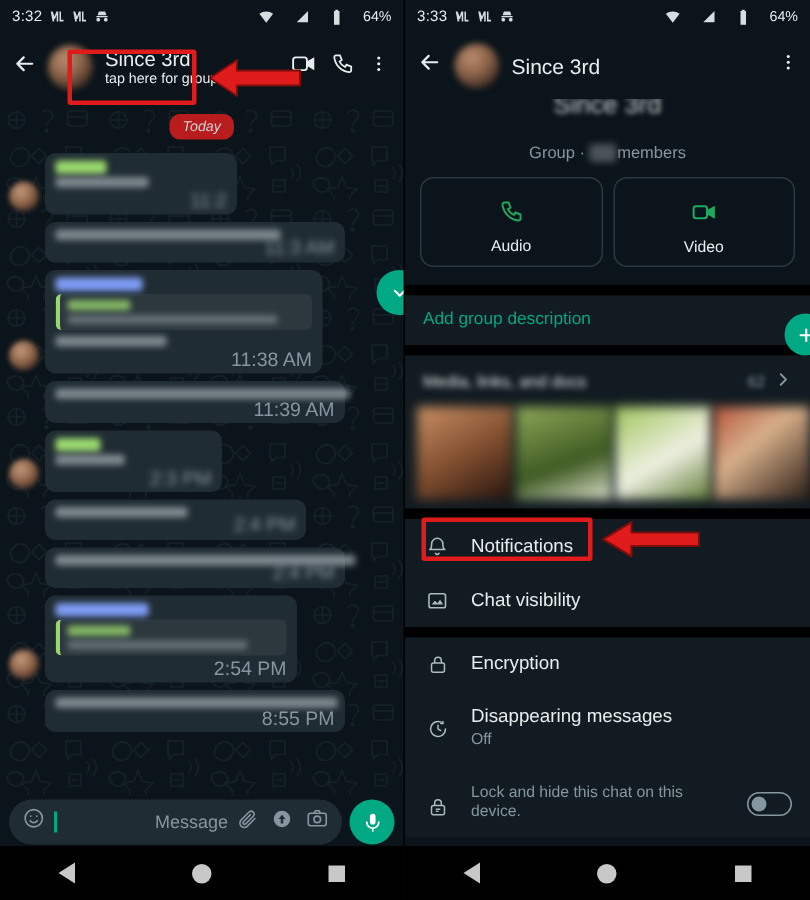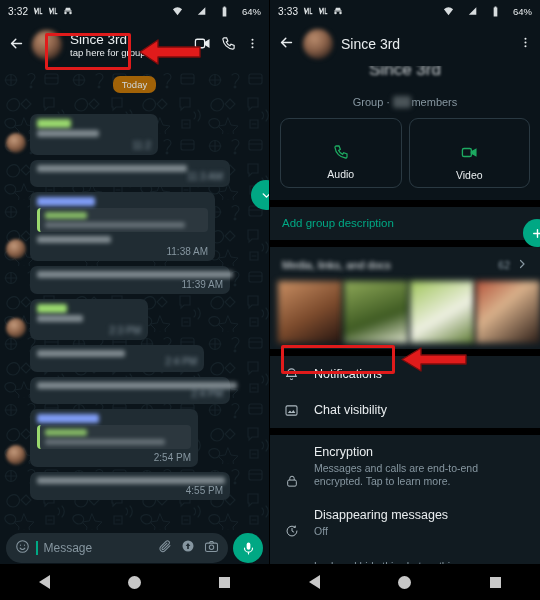--- a/index.html
+++ b/index.html
@@ -39,23 +39,23 @@
   .hdr-sub { color: #e9edef; font-size: 9.5px; line-height: 12px; white-space: nowrap; }
   .hdr-actions { display: flex; align-items: center; gap: 10px; padding-right: 4px; flex: 0 0 auto; }
 
   
   .chat-body {
     position: absolute; left: 0; right: 0; top: 68px; bottom: 68px;
     background: #0b141a; overflow: hidden;
   }
   .doodles { position: absolute; inset: 0; opacity: .30; }
   .daychip {
-    position: relative; margin: 8px auto 12px; width: fit-content;
-    background: #a16207; color: #cfd6da; font-size: 9.5px;
-    padding: 3px 9px; border-radius: 7px; z-index: 2;
+    position: relative; margin: 8px auto 0; width: fit-content;
+    background: #b91c1c; color: #cfd6da; font-size: 9.5px;
+    padding: 3px 9px; border-radius: 7px; z-index: 2; font-style: italic;
   }
   .msgs { position: relative; z-index: 2; padding: 4px 6px 0; }
   .row { display: flex; align-items: flex-end; gap: 4px; margin-top: 5px; }
   .row-av {
     width: 20px; height: 20px; border-radius: 50%; flex: 0 0 auto; margin-bottom: 2px;
     background: radial-gradient(circle at 40% 35%, #c39a7c 0%, #8d6349 45%, #2e231d 85%);
     filter: blur(1.6px);
   }
   .row-av.spacer { background: none; filter: none; }
   .bubble {
@@ -63,36 +63,36 @@
     max-width: 200px; position: relative;
   }
   .b-name { font-size: 9px; margin-bottom: 2px; filter: blur(2.2px); height: 9px; }
   .b-line { height: 7px; border-radius: 2px; background: #b9c3c8; opacity: .62; filter: blur(2.3px); margin-bottom: 4px; }
   .b-quote {
     border-left: 3px solid #9ad86e; background: rgba(255,255,255,.055);
     border-radius: 4px; padding: 4px 5px; margin-bottom: 4px;
   }
   .b-q-name { height: 7px; width: 42px; border-radius: 2px; background: #9ad86e; opacity:.8; filter: blur(2px); margin-bottom: 3px; }
   .b-q-line { height: 6px; border-radius: 2px; background: #aab4b9; opacity: .45; filter: blur(2.2px); }
-  .b-time { font-size: 10px; color: #8696a0; text-align: right; line-height: 10px; }
+  .b-time { font-size: 13px; color: #8696a0; text-align: right; line-height: 10px; }
   .b-time.blur { filter: blur(2px); }
 
   .fab-right {
     position: absolute; right: -12px; top: 112px; width: 30px; height: 30px; border-radius: 50%;
     background: #00a884; z-index: 5; display: flex; align-items: center; justify-content: center;
   }
 
   
   .inputbar {
     position: absolute; left: 0; right: 0; bottom: 36px; height: 32px;
     display: flex; align-items: center; gap: 5px; padding: 0 6px; z-index: 10;
   }
   .inputpill {
     flex: 1 1 auto; height: 30px; background: #202c33; border-radius: 16px;
-    display: flex; align-items: center; gap: 6px; padding: 0 9px; min-width: 0;
+    display: flex; align-items: center; gap: 6px; padding: 0 9px; min-width: 0; text-align: right;
   }
   .caret { width: 1.5px; height: 14px; background: #00a884; flex: 0 0 auto; }
   .placeholder { color: #8696a0; font-size: 12px; flex: 1 1 auto; }
   .pill-icons { display: flex; align-items: center; gap: 9px; flex: 0 0 auto; }
   .micbtn {
     width: 30px; height: 30px; border-radius: 50%; background: #00a884;
     display: flex; align-items: center; justify-content: center; flex: 0 0 auto;
   }
 
   
@@ -111,21 +111,21 @@
   }
   .info-title { color: #e9edef; font-size: 14px; flex: 1 1 auto; }
   .info-scroll { position: absolute; left: 0; right: 0; top: 22px; bottom: 36px; overflow: hidden; background: #0b141a; }
   .ghost-title {
     text-align: center; color: #e9edef; font-size: 17px; margin-top: 38px; filter: blur(1.6px); opacity: .85;
   }
   .ghost-sub { text-align: center; color: #8696a0; font-size: 11px; margin-top: 16px; }
   .ghost-sub .redact { display: inline-block; background: #4b5559; color: transparent; border-radius: 2px; filter: blur(2.4px); }
   .actions { display: flex; gap: 7px; padding: 10px 10px 12px; }
   .act-card {
-    flex: 1 1 0; border: 1px solid #2a3942; border-radius: 9px; padding: 25px 0 6px;
+    flex: 1 1 0; border: 1px solid #2a3942; border-radius: 9px; padding: 14px 0 6px;
     display: flex; flex-direction: column; align-items: center; gap: 4px;
   }
   .act-label { color: #e9edef; font-size: 10.5px; }
   .sep { height: 7px; background: #000; }
   .block { background: #111b21; }
   .desc-row { padding: 10px 12px 11px; position: relative; }
   .desc-add { color: #00a884; font-size: 11.5px; }
   .desc-created { color: #8696a0; font-size: 10.5px; margin-top: 4px; }
   .desc-created .redact { display: inline-block; background: #46525a; color: transparent; border-radius: 2px; filter: blur(2.2px); }
   .fab-desc {
@@ -134,21 +134,21 @@
   }
   .media-head { display: flex; align-items: center; padding: 9px 12px 7px; }
   .media-title { flex: 1 1 auto; color: #e9edef; font-size: 11px; filter: blur(2.3px); }
   .media-count { color: #8696a0; font-size: 10.5px; filter: blur(1.8px); margin-right: 6px; }
   .thumbs { display: flex; gap: 2px; padding: 0 0 6px 8px; }
   .thumb { height: 62px; flex: 1 1 0; filter: blur(3.4px); }
   .t1 { background: linear-gradient(150deg,#c98f63,#7b4a2c 55%,#241410); }
   .t2 { background: linear-gradient(160deg,#8ea858,#3e5a22 60%,#dfe3cf); }
   .t3 { background: linear-gradient(150deg,#9fc45a,#eef0e2 55%,#5d7a33); }
   .t4 { background: linear-gradient(140deg,#b4543c,#d8b08a 40%,#2a1c16); }
-  .list-item { display: flex; align-items: flex-end; gap: 13px; padding: 10px 12px; position: relative; }
+  .list-item { display: flex; align-items: center; gap: 13px; padding: 10px 12px; position: relative; }
   .li-ico { width: 19px; display: flex; justify-content: center; padding-top: 1px; flex: 0 0 auto; }
   .li-body { flex: 1 1 auto; min-width: 0; }
   .li-title { color: #e9edef; font-size: 12.5px; line-height: 15px; }
   .li-sub { color: #8696a0; font-size: 10.5px; line-height: 13px; margin-top: 2px; }
   .toggle {
     width: 30px; height: 16px; border-radius: 9px; border: 1.4px solid #8696a0;
     position: relative; flex: 0 0 auto; margin-top: 3px;
   }
   .toggle .knob { position: absolute; left: 2px; top: 2px; width: 10px; height: 10px; border-radius: 50%; background: #8696a0; }
 
@@ -324,21 +324,21 @@
               <div class="b-q-line" style="width:120px"></div>
             </div>
             <div class="b-time">2:54 PM</div>
           </div>
         </div>
 
         <div class="row">
           <div class="row-av spacer"></div>
           <div class="bubble" style="width:222px">
             <div class="b-line" style="width:188px;margin-bottom:2px"></div>
-            <div class="b-time">4:55 PM</div>
+            <div class="b-time">8:55 PM</div>
           </div>
         </div>
 
       </div>
 
       <div class="fab-right">
         <svg width="13" height="13" viewBox="0 0 24 24" fill="none" stroke="#fff" stroke-width="2.6" stroke-linecap="round" stroke-linejoin="round">
             <path d="M6 9l6 6 6-6"></path>
           </svg>
       </div>
@@ -520,21 +520,20 @@
       <div class="block">
         <div class="list-item">
           <span class="li-ico">
             <svg width="14" height="14" viewBox="0 0 24 24" fill="none" stroke="#aebac1" stroke-width="1.7" stroke-linejoin="round">
                 <rect x="4.6" y="10.4" width="14.8" height="10.4" rx="2.2"></rect>
                 <path d="M8.2 10.4V7.6a3.8 3.8 0 017.6 0v2.8"></path>
               </svg>
           </span>
           <div class="li-body">
             <div class="li-title">Encryption</div>
-            <div class="li-sub">Messages and calls are end-to-end encrypted. Tap to learn more.</div>
           </div>
         </div>
         <div class="list-item">
           <span class="li-ico">
             <svg width="14" height="14" viewBox="0 0 24 24" fill="none" stroke="#aebac1" stroke-width="1.7" stroke-linecap="round">
                 <path d="M20.5 12a8.5 8.5 0 11-3.2-6.6"></path>
                 <path d="M12 7.6V12l3 1.8"></path>
                 <path d="M17.6 3.4v2.4h-2.4"></path>
               </svg>
           </span>

